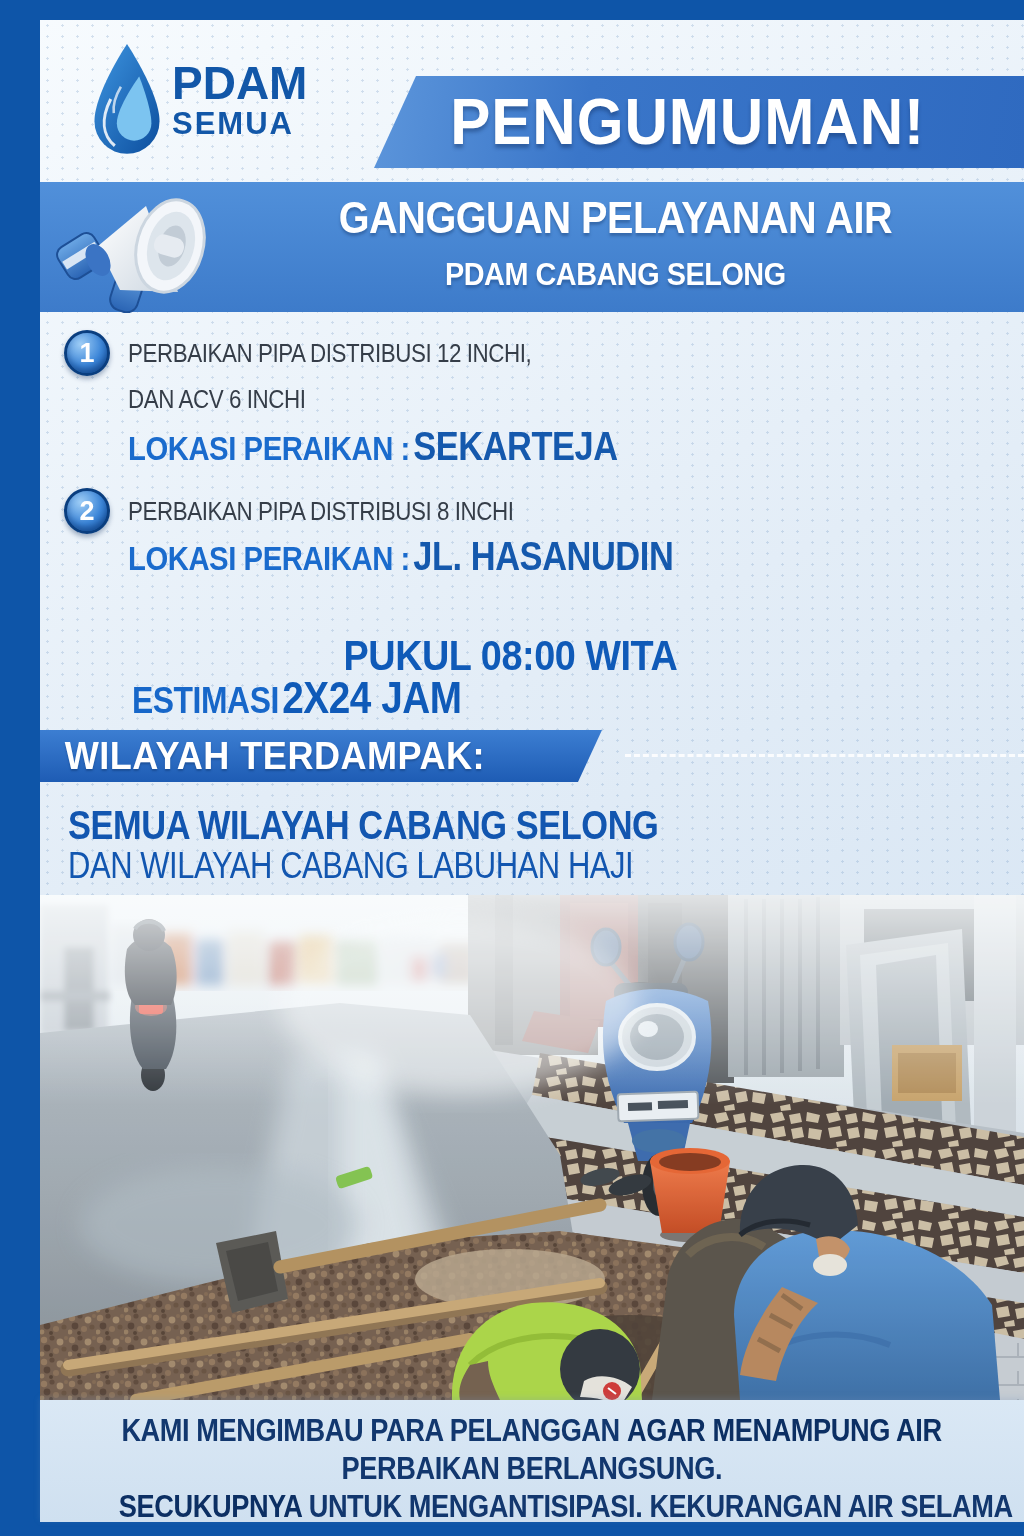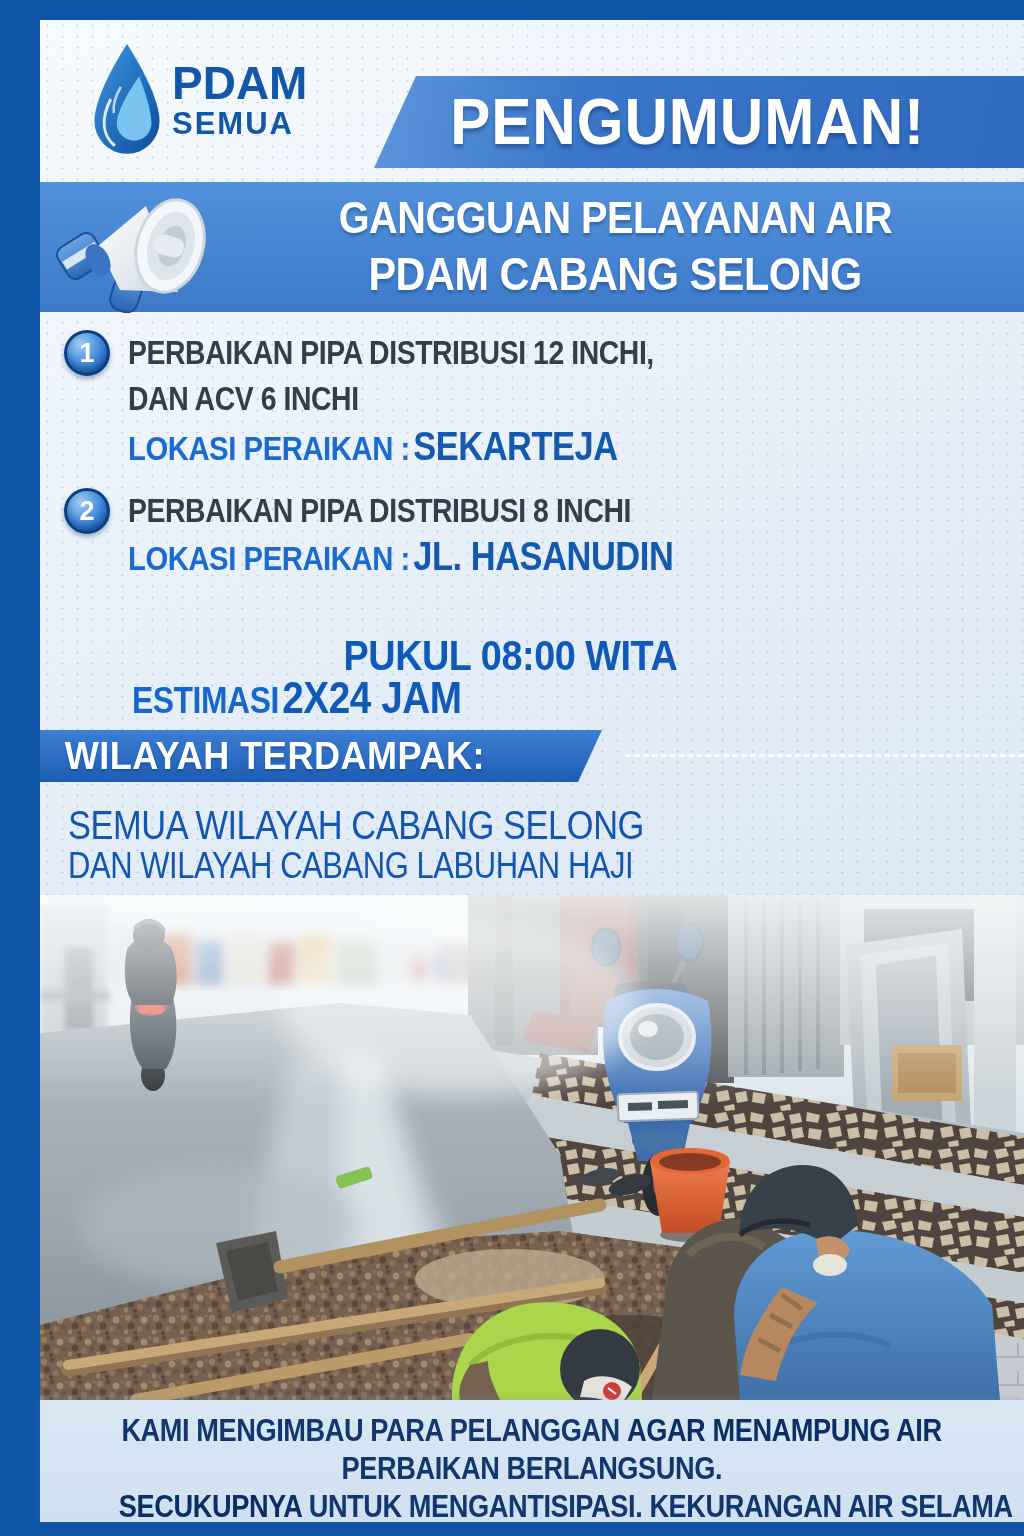--- a/index.html
+++ b/index.html
@@ -24,46 +24,46 @@
           clip-path:polygon(64px 0,100% 0,100% 100%,22px 100%);
           display:flex;align-items:center;justify-content:center;}
   .banner span{color:#fff;font-size:64px;font-weight:800;letter-spacing:1px;
                display:inline-block;transform:scaleX(.94);
                text-shadow:0 4px 4px rgba(15,45,95,.4);}
   .band{left:0;top:162px;width:984px;height:130px;
         background:linear-gradient(180deg,#5190da,#3d7bca);}
   .band-text{position:absolute;left:175px;right:10px;top:8px;text-align:center;color:#fff;
              text-shadow:0 3px 3px rgba(15,45,95,.35);}
   .band-l1{font-size:44px;line-height:56px;font-weight:800;text-decoration:underline;}
-  .band-l2{font-size:46px;line-height:56px;font-weight:800;}
+  .band-l2{font-size:32px;line-height:56px;font-weight:800;}
   .megaphone{left:14px;top:168px;}
 
   
   .badge{width:46px;height:46px;border-radius:50%;
          background:radial-gradient(circle at 34% 28%,#9ecdf6,#3c86d8 55%,#0d4c9c);
          border:3px solid #0a3e7f;box-sizing:border-box;
          box-shadow:0 3px 5px rgba(10,40,90,.35), inset 0 -4px 6px rgba(0,30,80,.35);
          color:#fff;font-weight:800;font-size:27px;
          display:flex;align-items:center;justify-content:center;}
-  .title{font-size:33px;font-weight:700;color:#353d48;line-height:46px;}
+  .title{font-size:26px;font-weight:400;color:#353d48;line-height:46px;}
   .lokasi-label{font-size:34px;font-weight:700;color:#1a6bcd;}
   .lokasi-value{font-size:40px;font-weight:800;color:#1559ad;}
   .sched-label{font-size:34px;font-weight:700;color:#1767c9;}
   .sched-value{font-size:42px;font-weight:800;color:#0f5ab8;}
   .row44{height:44px;line-height:44px;}
 
   .wbanner{left:0;top:710px;width:562px;height:52px;
            background:linear-gradient(180deg,#3c7ed2,#1e5cb4);
            clip-path:polygon(0 0,100% 0,calc(100% - 24px) 100%,0 100%);
            display:flex;align-items:center;}
   .wbanner span{color:#fff;font-size:38px;font-weight:800;letter-spacing:.5px;padding-left:26px;
                 display:inline-block;transform:scaleX(.95);transform-origin:0 50%;
                 text-shadow:0 2px 2px rgba(10,40,90,.35);}
   .dashline{left:585px;top:734px;width:399px;height:0;border-top:3px dashed rgba(255,255,255,.85);}
-  .region1{font-size:40px;font-weight:400;color:#1256b0;}
+  .region1{font-size:40px;font-weight:700;color:#1256b0;}
   .region2{font-size:36px;font-weight:400;color:#1256b0;}
 
   .photo{left:0;top:875px;width:984px;height:505px;display:block;}
 
   .caption{left:0;top:1380px;width:984px;height:122px;
            background:linear-gradient(#dae8f5,#cfe0f0);text-align:center;
            color:#12376e;box-shadow:0 -2px 6px rgba(120,150,190,.25);}
   .cap-line{font-size:32px;line-height:38px;font-weight:700;}
   .cap-line .hv{font-weight:900;color:#0c2f63;}
   .caption .condc{transform:scaleX(.85);}

